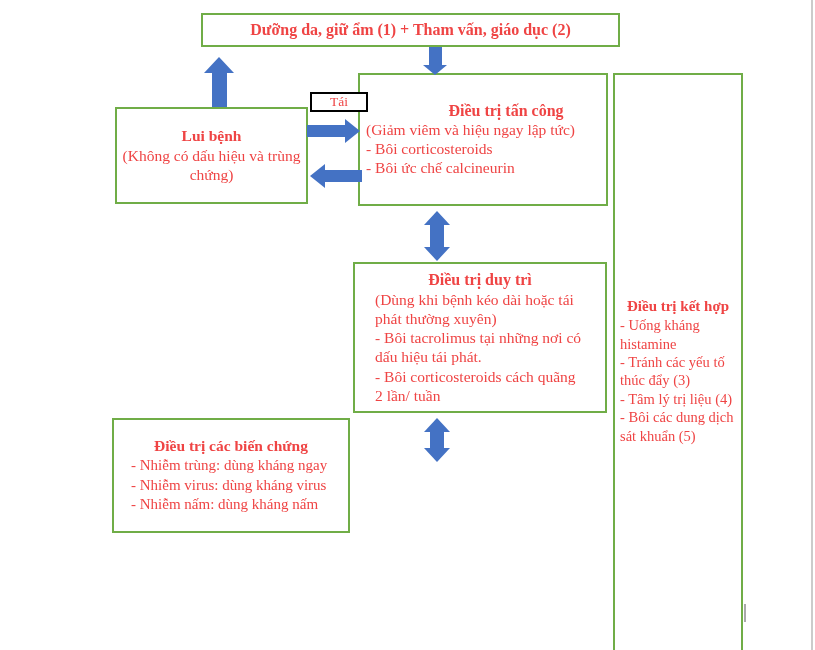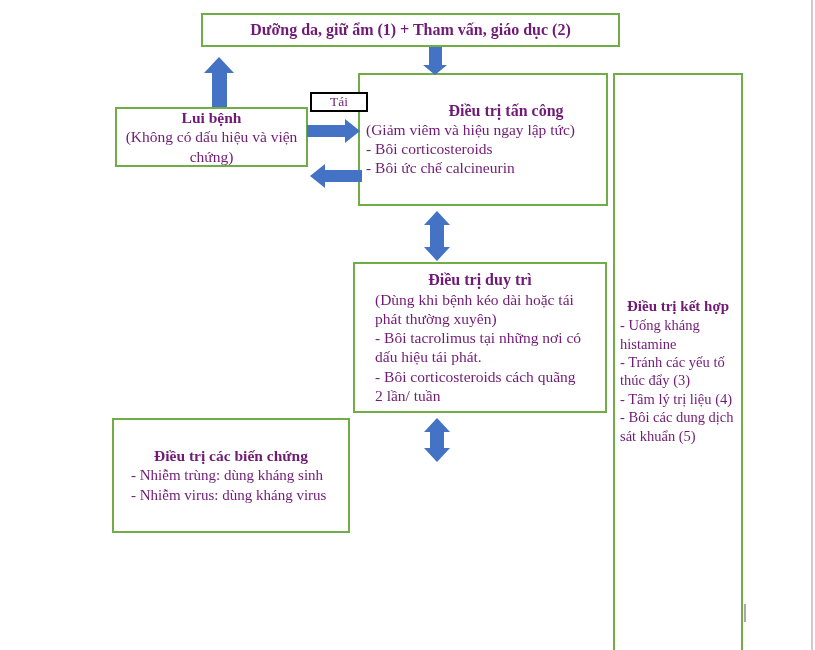--- a/index.html
+++ b/index.html
@@ -6,39 +6,39 @@
     --green:#70AD47;
     --blue:#4472C4;
   }
   html,body{margin:0;padding:0;background:#fff;}
   #canvas{
     position:relative;
     width:815px;height:650px;
     background:#ffffff;
     overflow:hidden;
     font-family:"Liberation Serif","DejaVu Serif",serif;
-    color:#701a75;
+    color:#ef4444;
   }
   .box{
     position:absolute;
     box-sizing:border-box;
     background:#fff;
     border:2px solid var(--green);
     display:flex;flex-direction:column;justify-content:center;
     z-index:1;
   }
   .box .title{font-weight:bold;text-align:center;}
   .box .line{text-align:left;}
   .center{text-align:center;}
   .justify{text-align:justify;}
 
   
   #box-top{left:201px;top:13px;width:419px;height:34px;align-items:center;font-size:16px;}
   
-  #box-remission{left:115px;top:107px;width:193px;height:60px;font-size:15.5px;line-height:1.25;padding:0 0;}
+  #box-remission{left:115px;top:107px;width:193px;height:97px;font-size:15.5px;line-height:1.25;padding:0 0;}
   
   #box-attack{left:358px;top:73px;width:250px;height:133px;font-size:15.5px;line-height:1.22;padding:0 6px;}
   #box-attack .title{font-size:16px;margin-left:46px;}
   
   #box-combination{left:613px;top:73px;width:130px;height:596px;font-size:14.5px;line-height:1.27;padding:0 5px;}
   #box-combination .title{font-size:15px;}
   
   #box-maintenance{left:353px;top:262px;width:254px;height:151px;font-size:15.5px;line-height:1.24;padding:0 20px;}
   #box-maintenance .title{font-size:16px;}
   
@@ -89,21 +89,21 @@
 <body>
 
 <div id="canvas">
 
   <div class="box" id="box-top">
     <div class="title">Dưỡng da, giữ ẩm (1) + Tham vấn, giáo dục (2)</div>
   </div>
 
   <div class="box" id="box-remission">
     <div class="title">Lui bệnh</div>
-    <div class="center">(Không có dấu hiệu và viện chứng)</div>
+    <div class="center">(Không có dấu hiệu và trùng chứng)</div>
   </div>
 
   <div id="tai-box">
     <span>Tái</span>
   </div>
 
   <div class="box" id="box-attack">
     <div class="title">Điều trị tấn công</div>
     <div class="line">(Giảm viêm và hiệu ngay lập tức)</div>
     <div class="line">- Bôi corticosteroids</div>
@@ -120,22 +120,23 @@
 
   <div class="box" id="box-maintenance">
     <div class="title">Điều trị duy trì</div>
     <div class="line justify">(Dùng khi bệnh kéo dài hoặc tái phát thường xuyên)</div>
     <div class="line justify">- Bôi tacrolimus tại những nơi có dấu hiệu tái phát.</div>
     <div class="line justify">- Bôi corticosteroids cách quãng 2 lần/ tuần</div>
   </div>
 
   <div class="box" id="box-complications">
     <div class="title">Điều trị các biến chứng</div>
-    <div class="line">- Nhiễm trùng: dùng kháng sinh</div>
+    <div class="line">- Nhiễm trùng: dùng kháng ngay</div>
     <div class="line">- Nhiễm virus: dùng kháng virus</div>
+    <div class="line">- Nhiễm nấm: dùng kháng nấm</div>
   </div>
 
 
   <div class="shaft" id="up-shaft"></div>
   <div class="head" id="up-head"></div>
 
   <div class="shaft" id="down-shaft"></div>
   <div class="head" id="down-head"></div>
 
   <div class="shaft" id="right-shaft"></div>

